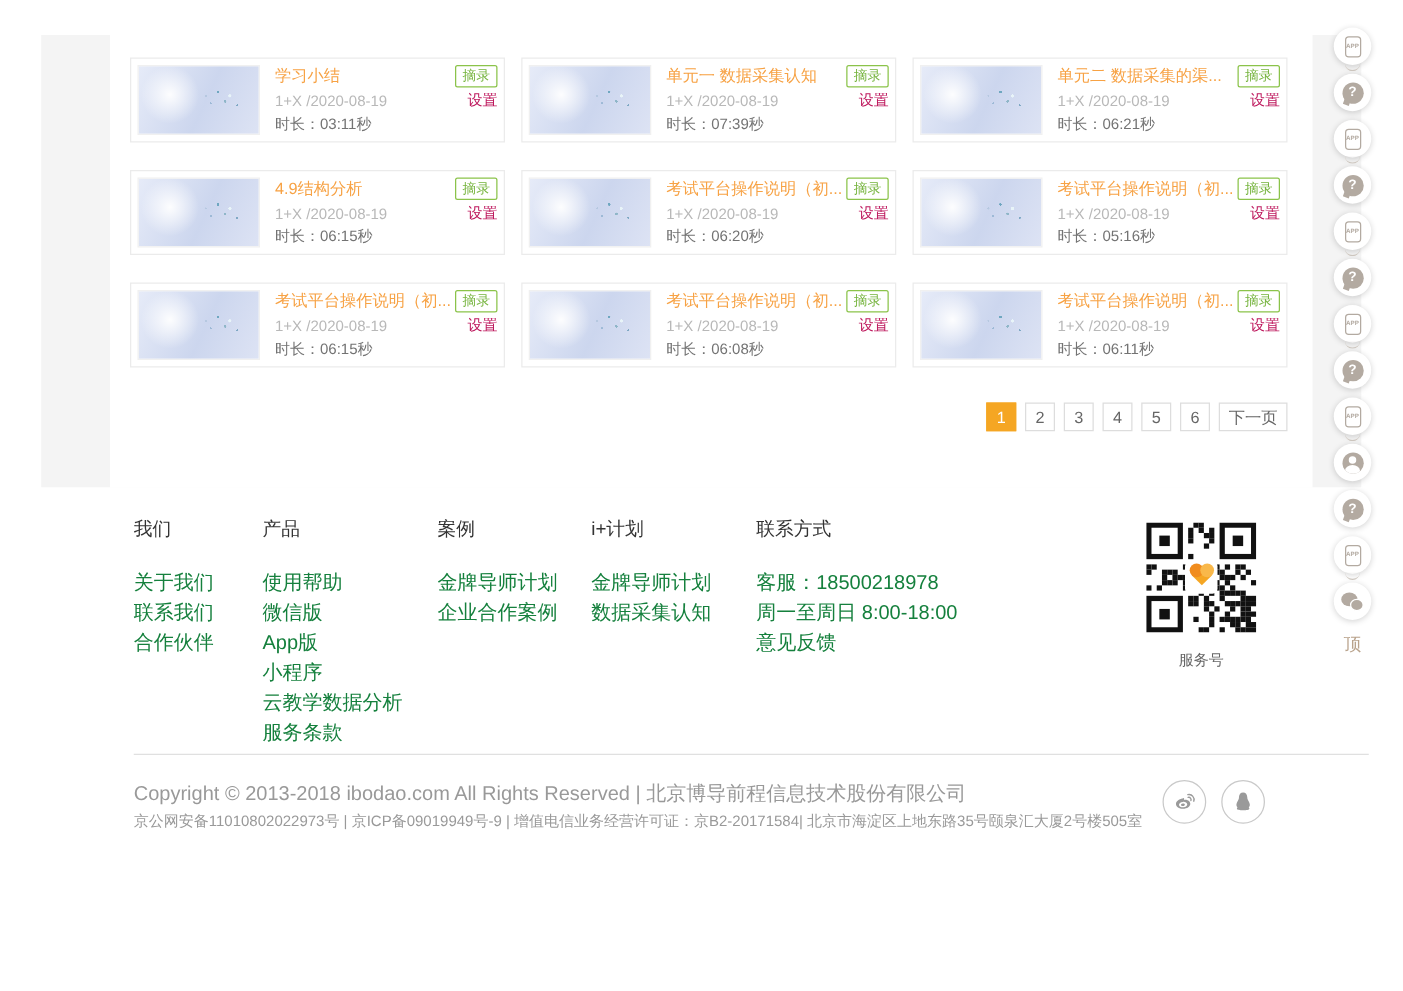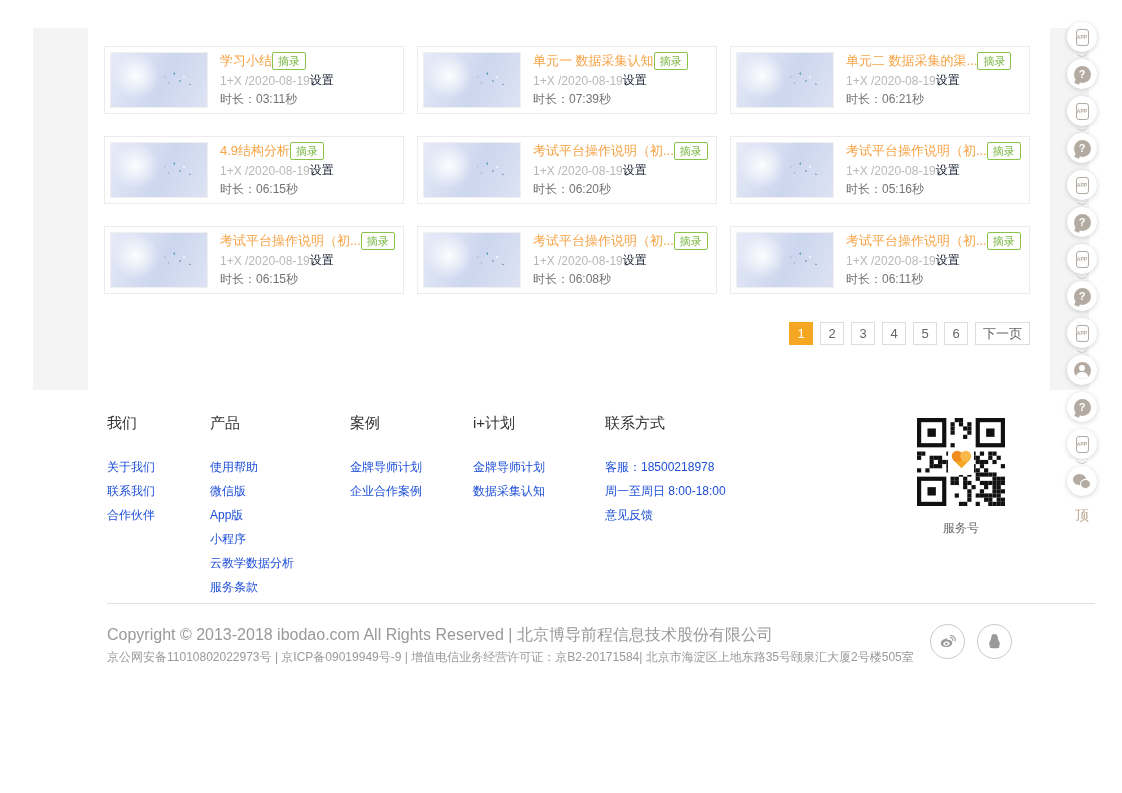--- a/index.html
+++ b/index.html
@@ -17,40 +17,40 @@
     background:
       radial-gradient(circle at 26% 42%, rgba(255,255,255,.95) 0%, rgba(255,255,255,0) 30%),
       radial-gradient(2px 2px at 66% 38%, #6fa7c0 50%, transparent 55%),
       radial-gradient(2px 2px at 72% 52%, #8fb6c8 50%, transparent 55%),
       radial-gradient(1.6px 1.6px at 60% 55%, #9db9d6 50%, transparent 55%),
       radial-gradient(2.4px 2.4px at 76% 44%, #e8f4f8 50%, transparent 55%),
       radial-gradient(1.6px 1.6px at 82% 58%, #7fa8c4 50%, transparent 55%),
       radial-gradient(1.6px 1.6px at 56% 44%, #b6c8e0 50%, transparent 55%),
       linear-gradient(115deg,#e6ebf8 0%, #ccd6ee 55%, #dde3f4 100%); }
   .card-body { flex:1; padding-left:12px; display:flex; flex-direction:column; justify-content:space-between; }
-  .card-top, .card-mid { display:flex; align-items:center; }
+  .card-top, .card-mid { display:flex; justify-content:space-between; align-items:center; }
   .title { font-size:13px; color:#f7a244; max-width:150px; white-space:nowrap; overflow:hidden; text-overflow:ellipsis; cursor:pointer; }
   .badge { font-size:11px; color:#76b43e; border:1px solid #8bc34a; background:#fff;
     padding:1px 5px; border-radius:2px; cursor:pointer; line-height:14px; }
   .meta { font-size:12px; color:#b8b8b8; }
-  .settings { font-size:12px; color:#0f172a; cursor:pointer; }
+  .settings { font-size:12px; color:#be185d; cursor:pointer; }
   .duration { font-size:12px; color:#737373; }
 
   
   .pagination { position:absolute; right:20px; top:294px; display:flex; gap:7px; }
   .page { min-width:24px; height:23px; padding:0 7px; display:flex; align-items:center; justify-content:center;
     border:1px solid #ddd; background:#fff; color:#666; font-size:13px; cursor:pointer; }
   .page.active { background:#f5a623; border-color:#f5a623; color:#fff; }
 
   
   .footer { position:absolute; left:0; top:390px; width:1122px; height:403px; background:#fff; }
   .fcol { position:absolute; top:24px; }
   .fcol-0 { left:107px; } .fcol-1 { left:210px; } .fcol-2 { left:350px; } .fcol-3 { left:473px; } .fcol-4 { left:605px; }
   .fcol h3 { font-size:15px; font-weight:400; color:#333; margin-bottom:22px; }
-  .fcol a { display:block; font-size:12px; color:#1d4ed8; line-height:24px; text-decoration:none; cursor:pointer; }
+  .fcol a { display:block; font-size:16px; color:#15803d; line-height:24px; text-decoration:none; cursor:pointer; }
   .qr-block { position:absolute; left:917px; top:28px; width:88px; text-align:center; }
   .qr-code { position:relative; width:88px; height:88px; background:#fff; }
   .qr-logo { position:absolute; left:31px; top:31px; width:26px; height:26px; background:#fff; border-radius:4px;
     display:flex; align-items:center; justify-content:center; }
   .heart { position:relative; width:11px; height:11px; background:#f5a623; transform:rotate(45deg); margin-top:-3px; }
   .heart::before, .heart::after { content:""; position:absolute; width:11px; height:11px; border-radius:50%; background:#f08c1e; }
   .heart::before { left:-6px; top:0; } .heart::after { top:-6px; left:0; background:#f9b84a; }
   .qr-caption { margin-top:14px; font-size:12px; color:#666;text-align:center; }
 
   .divider { position:absolute; left:107px; top:213px; width:988px; height:1px; background:#e0e0e0; }

